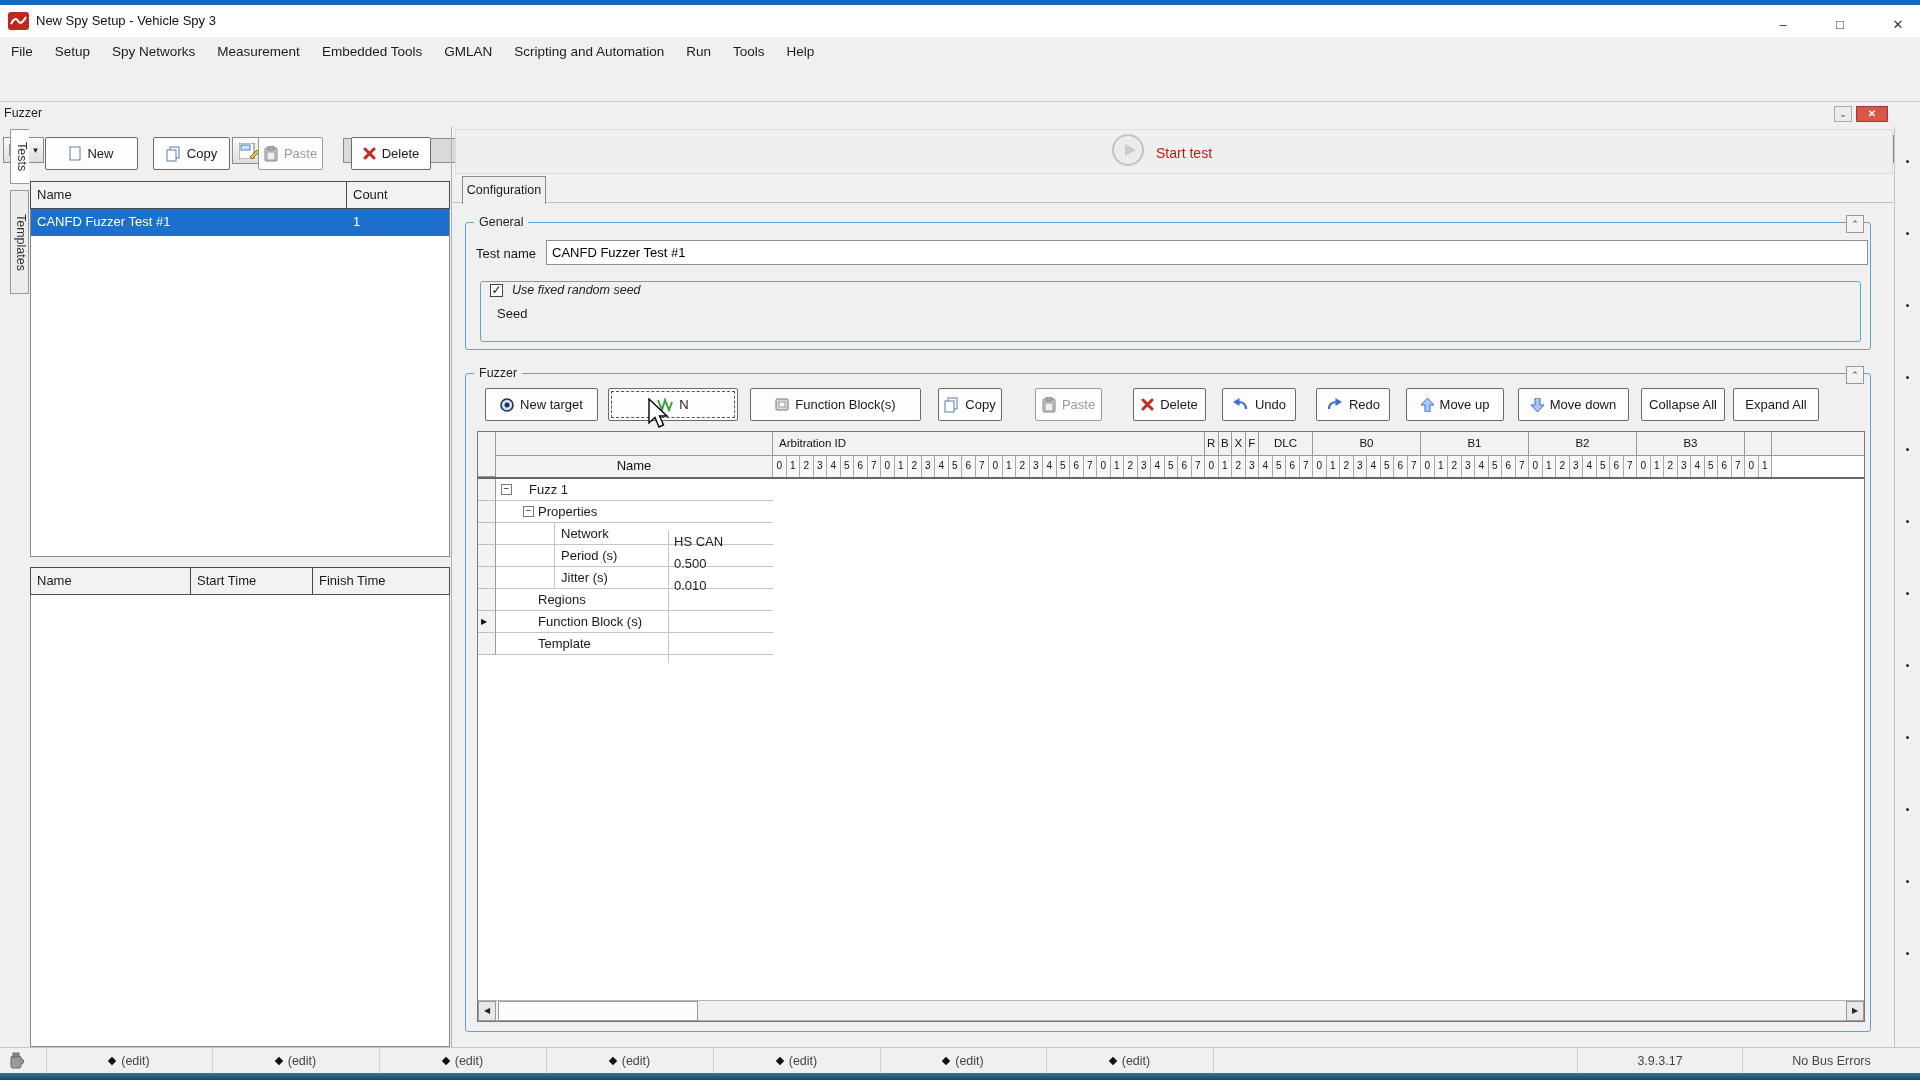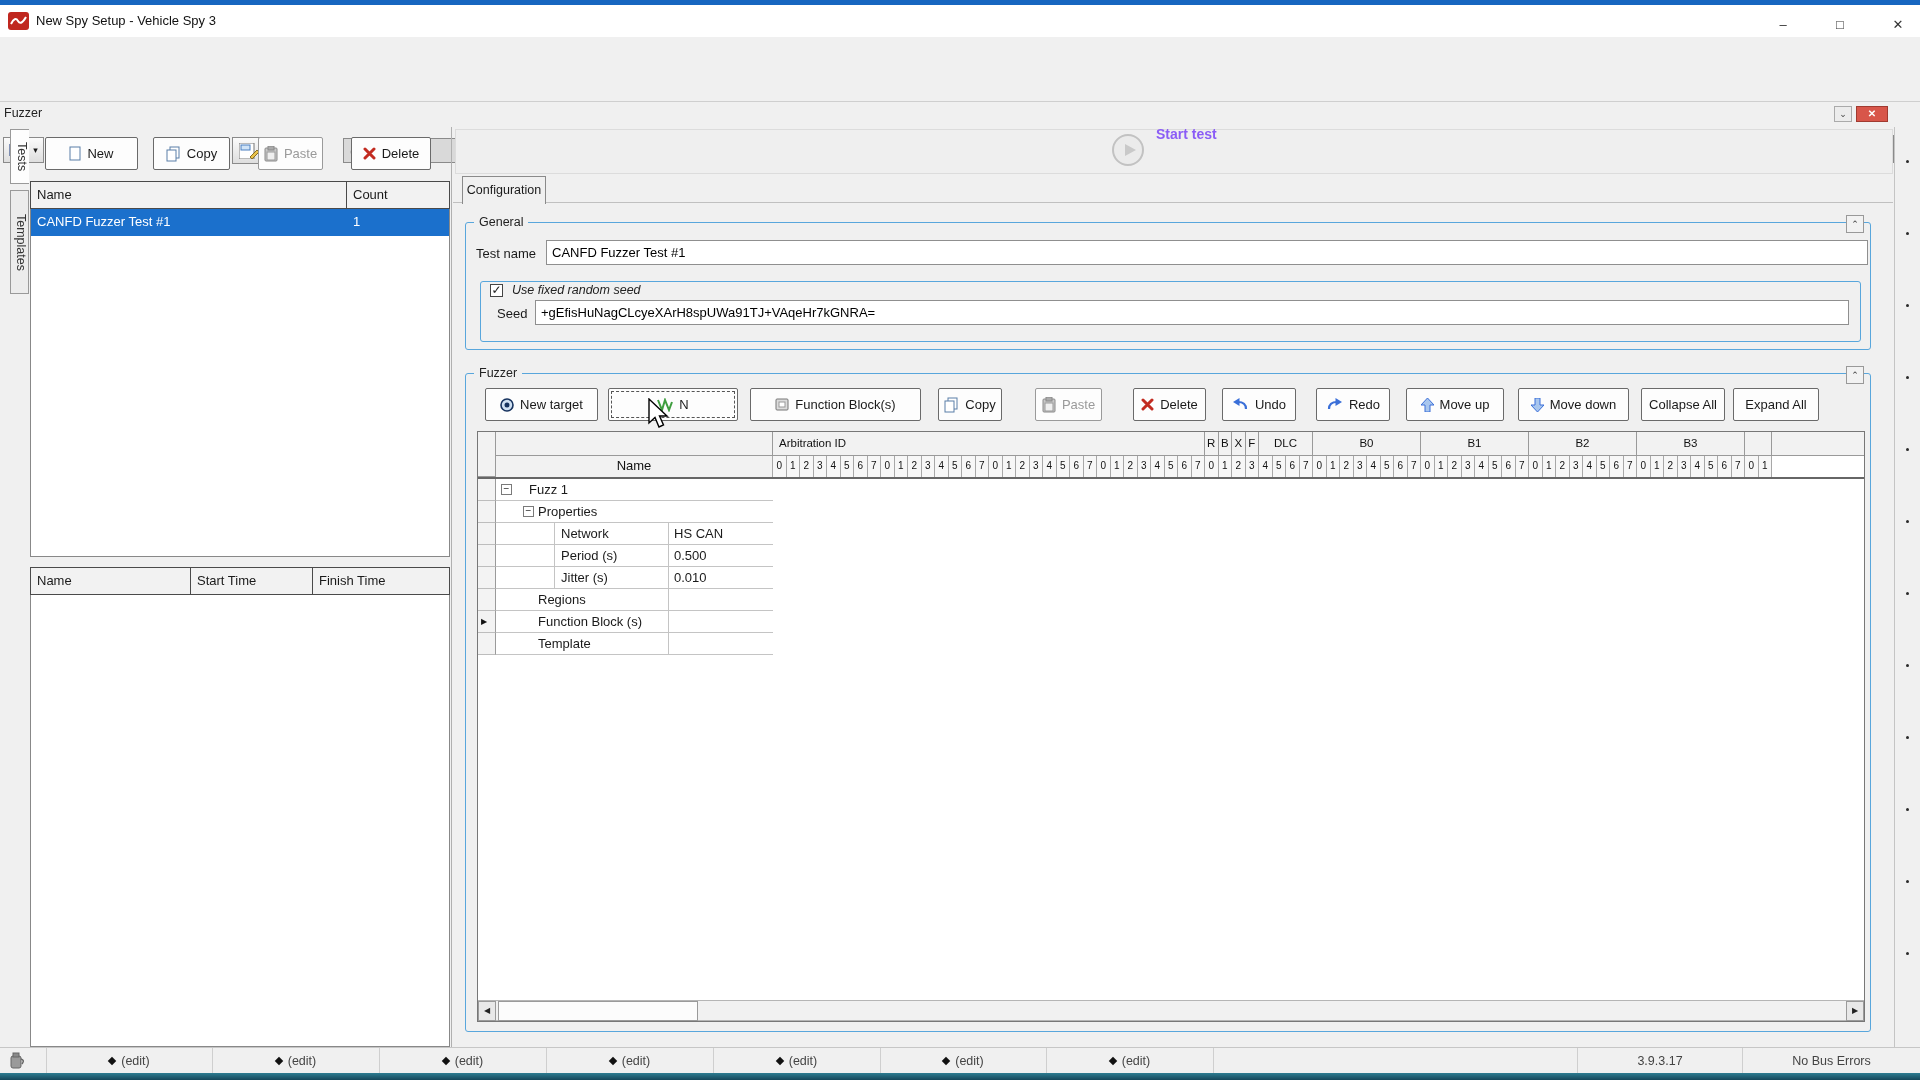--- a/index.html
+++ b/index.html
@@ -44,41 +44,41 @@
   .hdr-table { background:#f2f2f2; border:1px solid #4a4a4a; }
   .hdr-cell { position:absolute; top:0; height:100%; border-right:1px solid #4a4a4a; font-size:13px; padding:5px 0 0 6px; }
   .tbl-body { background:#ffffff; border:1px solid #888; border-top:none; }
   #sel-row { position:absolute; left:0; top:0; width:100%; height:27px; background:#1b70cc; color:#fff; font-size:13px; }
 
   
   #pane-divider { left:451px; top:127px; width:1px; height:920px; background:#b0b0b0; }
   #start-band { left:455px; top:129px; width:1438px; height:45px; background:#efefef; border:1px solid #dcdcdc; }
   #start-circle { left:1112px; top:134px; width:32px; height:32px; border:2px solid #c2c2c2; border-radius:50%; background:#ebebeb; }
   #start-circle:after { content:""; position:absolute; left:11px; top:8px; border-left:11px solid #c9c9c9; border-top:6px solid transparent; border-bottom:6px solid transparent; }
-  #start-label { left:1156px; top:126px; font-size:14px; color:#8b5cf6;font-weight:bold; }
+  #start-label { left:1156px; top:145px; font-size:14px; color:#b91c1c; }
   #config-line { left:453px; top:202px; width:1440px; height:1px; background:#c0c0c0; }
   #config-tab { left:462px; top:176px; width:84px; height:28px; background:#f0f0f0; border:1px solid #8a8a8a; border-bottom:none; font-size:12.5px; text-align:center; line-height:26px; z-index:2; }
 
   .groupbox { border:1px solid #58a6dc; border-radius:3px; }
   .group-label { position:absolute; background:#f0f0f0; padding:0 5px; font-size:12.5px; color:#222; z-index:1; }
   .collapse-btn { position:absolute; width:18px; height:18px; border:1px solid #999; background:#f2f2f2; font-size:9px; text-align:center; line-height:16px; color:#333; z-index:2; }
   .field-label { font-size:13px; color:#1a1a1a; }
   .text-input { border:1px solid #8f8f8f; background:#fff; font-size:13px; padding:0 5px; font-family:"Liberation Sans",sans-serif; }
   #seed-check { left:490px; top:284px; width:13px; height:13px; border:1px solid #444; background:#fff; font-size:12px; line-height:11px; text-align:center; z-index:1; }
 
   
   #grid { left:477px; top:431px; width:1388px; height:591px; background:#fff; border:1px solid #777; }
   .gh-top { position:absolute; top:0; height:24px; background:#f2f2f2; border-right:1px solid #9a9a9a; border-bottom:1px solid #9a9a9a; font-size:11.5px; text-align:center; line-height:23px; color:#111; }
   .gh-bit { position:absolute; top:24px; height:21px; background:#f7f7f7; border-right:1px solid #a8a8a8; font-size:10px; text-align:center; line-height:20px; color:#111; }
   #ghdr-line { position:absolute; left:0; top:45px; width:100%; height:2px; background:#666; }
   .trow { position:absolute; left:0; width:1386px; height:22px; font-size:13px; }
   .gutter { position:absolute; left:0; top:0; width:18px; height:22px; background:#f3f3f3; border-right:1px solid #9a9a9a; border-bottom:1px solid #bdbdbd; font-size:8px; line-height:21px; padding-left:3px; color:#111; }
   .rowline { position:absolute; left:18px; top:21px; width:277px; height:1px; background:#c4c4c4; }
   .expander { position:absolute; top:5px; width:11px; height:11px; border:1px solid #7a7a7a; background:#fff; font-size:10px; line-height:8px; text-align:center; color:#222; }
-  .vcell { position:absolute; top:0; height:22px; border-left:1px solid #c4c4c4; padding:3px 0 16px 5px; }
+  .vcell { position:absolute; top:8px; height:22px; border-left:1px solid #c4c4c4; padding:3px 0 16px 5px; }
 
   
   .sb { background:#f1f1f1; border:1px solid #b5b5b5; }
   .sb-btn { position:absolute; top:0; width:18px; height:20px; background:#e8e8e8; border:1px solid #9a9a9a; text-align:center; font-size:8px; line-height:18px; color:#222; }
 
   
   #ctx-menu { left:641px; top:399px; width:167px; height:89px; background:#fdfdfd; border:1px solid #adadad; box-shadow:3px 3px 4px rgba(0,0,0,.25); z-index:50; }
   .ctx-item { height:29px; padding-left:42px; font-size:13px; line-height:29px; color:#222; }
   #cursor { left:648px; top:398px; z-index:100; }
 
@@ -103,20 +103,32 @@
           <rect x="0" y="0" width="21" height="18" rx="3" fill="#c0271f"></rect>
           <path d="M3 12 q4 -8 7 -3 q3 5 8 -4" stroke="#fff" stroke-width="2" fill="none"></path>
         </svg>
     </span>
     <span class="abs" id="title-text">New Spy Setup - Vehicle Spy 3</span>
     <div class="abs winbtn" style="left:1766px;">–</div>
     <div class="abs winbtn" style="left:1823px;">□</div>
     <div class="abs winbtn" style="left:1881px;">✕</div>
   </div>
 
+  <div class="abs" id="menubar">
+      <div class="menu-item">File</div>
+      <div class="menu-item">Setup</div>
+      <div class="menu-item">Spy Networks</div>
+      <div class="menu-item">Measurement</div>
+      <div class="menu-item">Embedded Tools</div>
+      <div class="menu-item">GMLAN</div>
+      <div class="menu-item">Scripting and Automation</div>
+      <div class="menu-item">Run</div>
+      <div class="menu-item">Tools</div>
+      <div class="menu-item">Help</div>
+    </div>
 
   <div class="abs" id="toolbar">
     <div class="abs tbtn" style="left:3px;top:71px;width:24px;height:26px;">
       <svg width="14" height="14">
           <polygon points="2,1 12,7 2,13" fill="#2458c8" stroke="#13337a"></polygon>
         </svg>
     </div>
     <div class="abs tbtn" style="left:27px;top:71px;width:17px;height:26px;font-size:9px;">▾</div>
     <span class="abs" id="offline">Offline</span>
 
@@ -229,21 +241,20 @@
   <div class="abs groupbox" style="left:465px;top:222px;width:1406px;height:128px;"></div>
   <span class="abs group-label" style="left:474px;top:215px;">General</span>
   <div class="abs collapse-btn" style="left:1846px;top:215px;">⌃</div>
   <span class="abs field-label" style="left:476px;top:246px;">Test name</span>
   <input class="abs text-input" style="left: 546px; top: 240px; width: 1322px; height: 25px;" value="CANFD Fuzzer Test #1">
 
   <div class="abs groupbox" style="left:480px;top:281px;width:1381px;height:61px;"></div>
   <div class="abs" id="seed-check">✓</div>
   <span class="abs group-label" style="left:507px;top:283px;font-style:italic;">Use fixed random seed</span>
   <span class="abs field-label" style="left:497px;top:306px;">Seed</span>
-  <input class="abs text-input" style="left: 535px; top: 300px; width: 1314px; height: 25px;" value="+gEfisHuNagCLcyeXArH8spUWa91TJ+VAqeHr7kGNRA=">
 
   <div class="abs groupbox" style="left:465px;top:373px;width:1406px;height:659px;"></div>
   <span class="abs group-label" style="left:474px;top:366px;">Fuzzer</span>
   <div class="abs collapse-btn" style="left:1846px;top:366px;">⌃</div>
 
   <div class="abs" id="fuzzer-buttons"></div>
 
   <div class="abs" id="grid">
     <div id="grid-header">
         <div class="gh-top" style="left: 0px; width: 18px; height: 45px;"></div>

